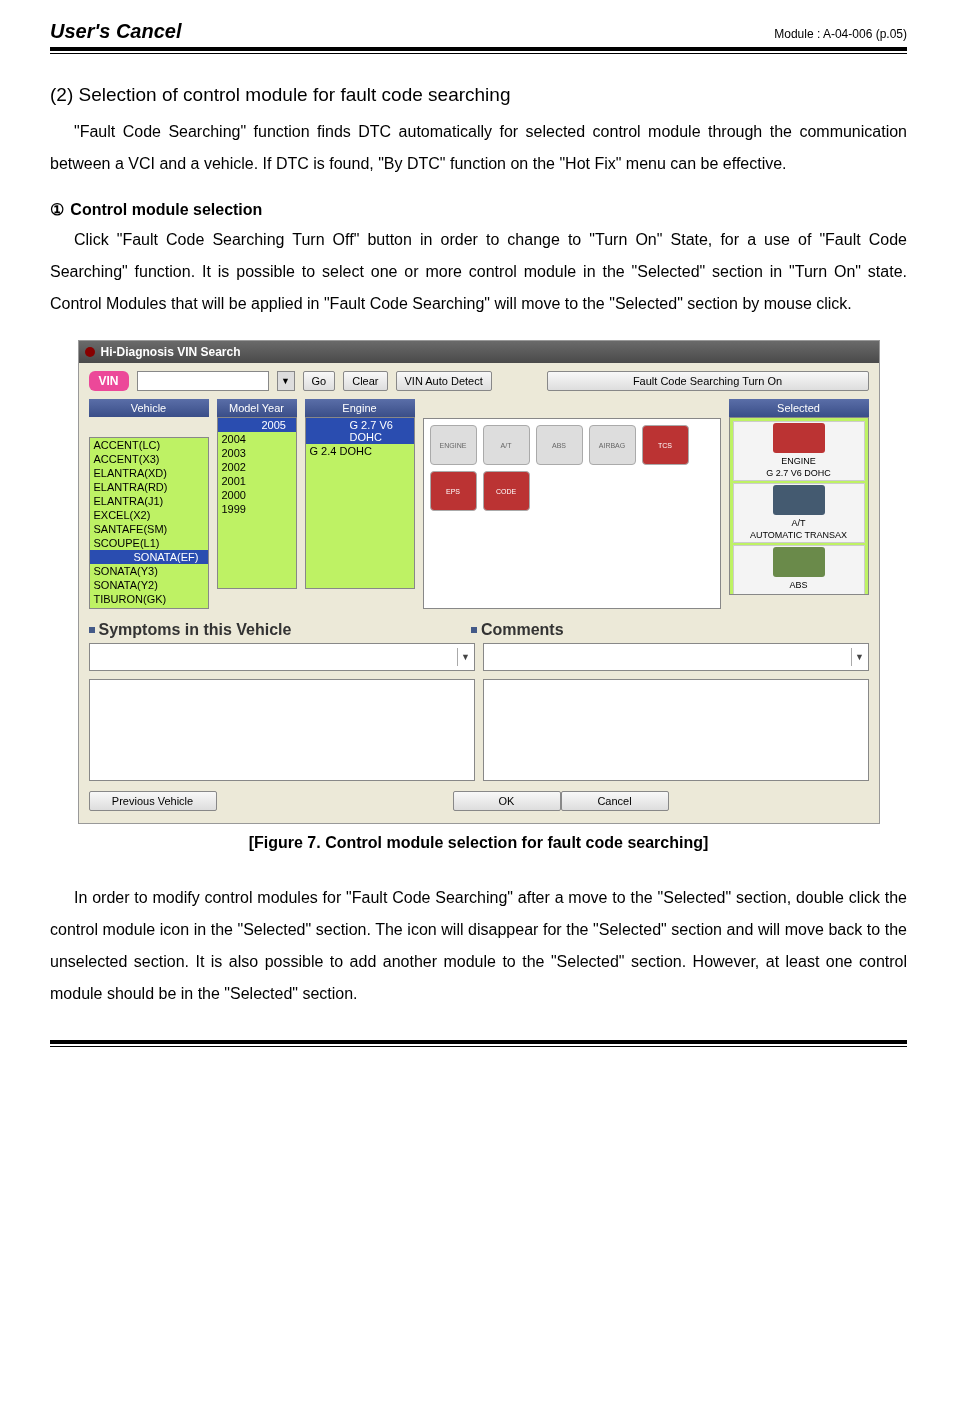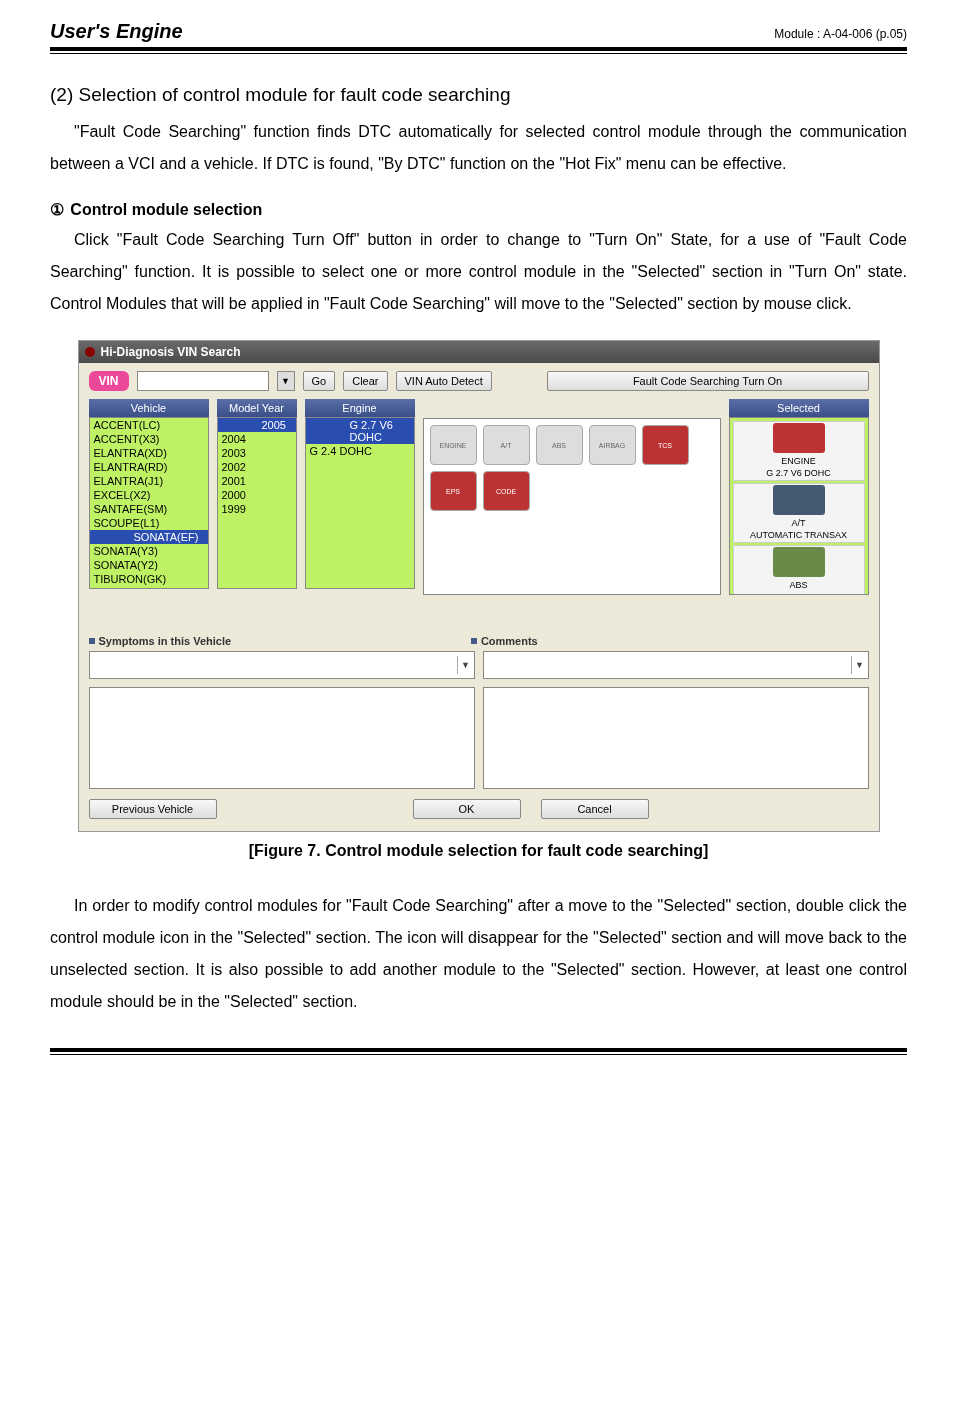--- a/index.html
+++ b/index.html
@@ -132,21 +132,21 @@
     overflow:auto;
     height:170px;
     font-size:11px;
   }
   .listbox div {
     padding:1px 4px;
   }
   .listbox .sel {
     background:#2a4db0;color:#fff;padding-left:44px;
   }
-  .vehicle-col { width:120px; }
+  .vehicle-col { width:120px;gap:20px; }
   .year-col { width:80px; }
   .engine-col { width:110px; }
   .icon-panel {
     flex:1;
     background:#fff;border:1px solid #888;
     padding:6px;
     display:flex;flex-wrap:wrap;gap:6px;
     align-content:flex-start;
   }
   .icon-panel .icon {
@@ -174,56 +174,56 @@
   }
   .sel-item.green .mini-icon{background:#6a8a4a;}
   .sel-item.dark .mini-icon{background:#445a70;}
   .label-row {
     display:flex;gap:8px;padding:4px 10px;align-items:center;
   }
   .bullet {
     width:6px;height:6px;background:#445a88;margin-right:4px;
   }
   .label-row .seg {
-    display:flex;align-items:center;font-weight:bold;color:#333;font-size:11px;margin-top:28px;
+    display:flex;align-items:center;font-weight:bold;color:#333;font-size:16px;
   }
   .label-row .seg.half { width:48%; }
   .comment-row {
     display:flex;gap:8px;padding:0 10px 8px 10px;
   }
   .symptom-box {
     width:50%;background:#fff;border:1px solid #888;height:26px;
     display:flex;align-items:center;
   }
   .symptom-box .txt {flex:1;height:18px;border-right:1px solid #aaa;}
   .symptom-box .arr {width:16px;text-align:center;font-size:9px;color:#444;}
   .big-text {
     width:100%;height:100px;background:#fff;border:1px solid #888;
   }
   .comment-big-row {
     display:flex;gap:8px;padding:0 10px 10px 10px;
   }
   .bottom-row {
-    display:flex;gap:20px;padding:0 10px 12px 10px;align-items:center;
+    display:flex;gap:0;padding:0 10px 12px 10px;align-items:center;
   }
   .bottom-row .spacer{flex:1;}
   .figure-caption {
     text-align:center;font-weight:bold;font-size:16px;margin:10px 0 30px 0;
   }
   .footer-line {
     border-top:4px solid #000;border-bottom:1px solid #000;height:2px;
     margin:30px 0 0 0;
   }
 </style>
 </head>
 <body>
 
 <div class="page">
   <div class="header-row">
-    <div class="header-title">User's Engine</div>
+    <div class="header-title">User's Cancel</div>
     <div class="header-module">Module : A-04-006 (p.05)</div>
   </div>
   <div class="hr-double"></div>
 
   <div class="section-heading">(2) Selection of control module for fault code searching</div>
   <p class="body-text">"Fault Code Searching" function finds DTC automatically for selected control module through the communication between a VCI and a vehicle. If DTC is found, "By DTC" function on the "Hot Fix" menu can be effective.</p>
 
   <div class="sub-heading">
     <span class="circle-num">①</span><span>Control module selection</span>
   </div>

